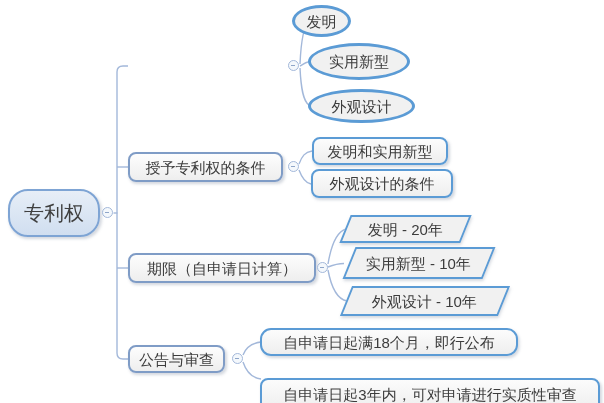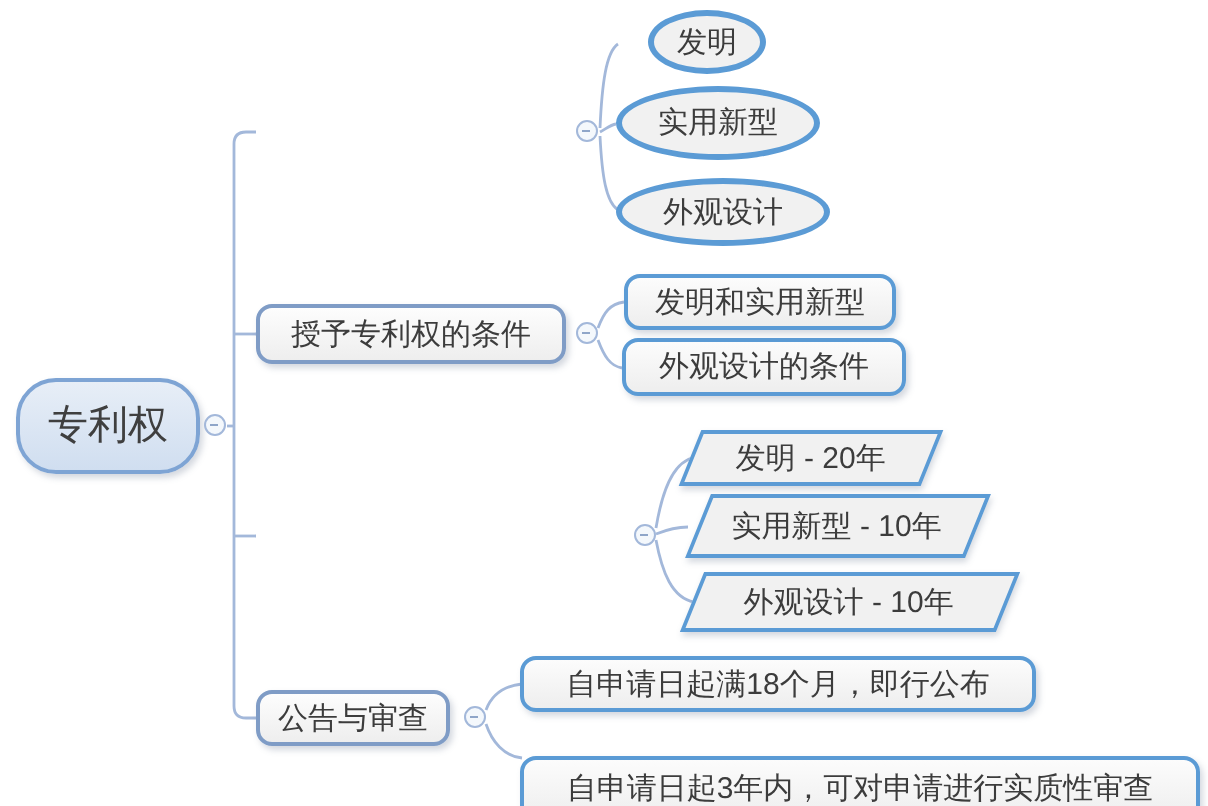--- a/index.html
+++ b/index.html
@@ -79,21 +79,21 @@
     <span>专利权</span>
   </div>
   <div class="collapse" style="left:102px;top:207px;">
       <i></i>
     </div>
 
   <div class="collapse" style="left:288px;top:60px;">
       <i></i>
     </div>
 
-  <div class="node ellipse" style="left:324px;top:5px;width:59px;height:32px;">
+  <div class="node ellipse" style="left:292px;top:5px;width:59px;height:32px;">
     <span>发明</span>
   </div>
   <div class="node ellipse" style="left:308px;top:43px;width:102px;height:37px;">
     <span>实用新型</span>
   </div>
   <div class="node ellipse" style="left:308px;top:89px;width:107px;height:34px;text-align:right;">
     <span>外观设计</span>
   </div>
 
   <div class="node branch" style="left:128px;top:152px;width:155px;height:30px;">
@@ -103,20 +103,23 @@
       <i></i>
     </div>
 
   <div class="node leaf-rect" style="left:311px;top:169px;width:142px;height:29px;">
     <span>外观设计的条件</span>
   </div>
   <div class="node leaf-rect" style="left:312px;top:137px;width:136px;height:28px;">
     <span>发明和实用新型</span>
   </div>
 
+  <div class="node branch" style="left:128px;top:253px;width:188px;height:30px;">
+    <span>期限（自申请日计算）</span>
+  </div>
   <div class="collapse" style="left:317px;top:262px;">
       <i></i>
     </div>
 
   <div class="node para" style="left:345px;top:215px;width:121px;height:28px;">
     <span>发明 - 20年</span>
   </div>
   <div class="node para" style="left:349px;top:247px;width:140px;height:32px;">
     <span>实用新型 - 10年</span>
   </div>
@@ -124,20 +127,20 @@
     <span>外观设计 - 10年</span>
   </div>
 
   <div class="node branch" style="left:128px;top:345px;width:97px;height:28px;">
     <span>公告与审查</span>
   </div>
   <div class="collapse" style="left:232px;top:353px;">
       <i></i>
     </div>
 
-  <div class="node leaf-rect" style="left:260px;top:328px;width:258px;height:28px;">
+  <div class="node leaf-rect" style="left:260px;top:328px;width:258px;height:28px;border-radius:11px;">
     <span>自申请日起满18个月，即行公布</span>
   </div>
   <div class="node leaf-rect" style="left:260px;top:362px;width:340px;height:33px;margin-top:16px;">
     <span>自申请日起3年内，可对申请进行实质性审查</span>
   </div>
 
 </div>
 
 </body></html>

